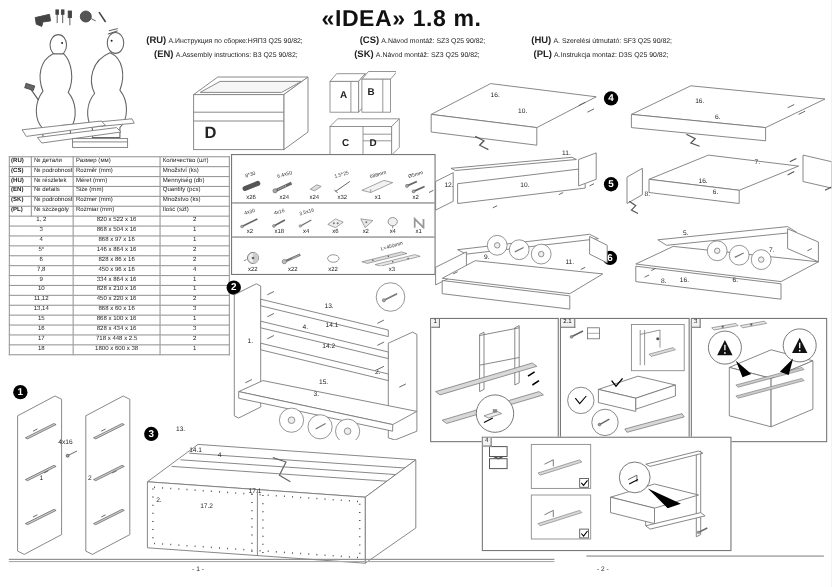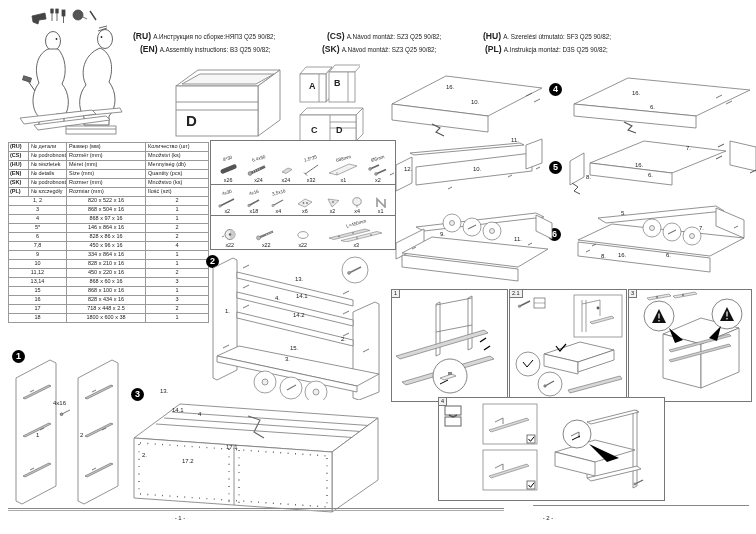--- a/index.html
+++ b/index.html
@@ -90,20 +90,21 @@
       <g fill="#fff" stroke="#777" stroke-width="0.8">
         <polygon points="48,108 112,102 114,106 50,112"></polygon>
         <polygon points="12,112 84,104 88,108 16,118"></polygon>
         <polygon points="26,119 98,110 102,114 30,124"></polygon>
         <rect x="58" y="120" width="50" height="8"></rect>
           <line x1="58" y1="123" x2="108" y2="123"></line>
       </g>
     </svg>
   </div>
 
+  <div class="title">«IDEA» 1.8 m.</div>
   <span class="lang" style="left:133px;top:31px;"><b>(RU)</b><span>А.Инструкция по сборке:НЯП3 Q25 90/82;</span></span>
   <span class="lang" style="left:327px;top:31px;"><b>(CS)</b><span>A.Návod montáž: SZ3 Q25 90/82;</span></span>
   <span class="lang" style="left:483px;top:31px;"><b>(HU)</b><span>A. Szerelési útmutató: SF3 Q25 90/82;</span></span>
   <span class="lang" style="left:140px;top:44px;"><b>(EN)</b><span>A.Assembly instructions: B3 Q25 90/82;</span></span>
   <span class="lang" style="left:322px;top:44px;"><b>(SK)</b><span>A.Návod montáž: SZ3 Q25 90/82;</span></span>
   <span class="lang" style="left:485px;top:44px;"><b>(PL)</b><span>A.Instrukcja montaż: D3S Q25 90/82;</span></span>
 
   <div class="fig" style="left:170px;top:62px;">
     <svg width="115" height="78" viewBox="0 0 115 78">
       <g fill="#fff" stroke="#888" stroke-width="0.9">

